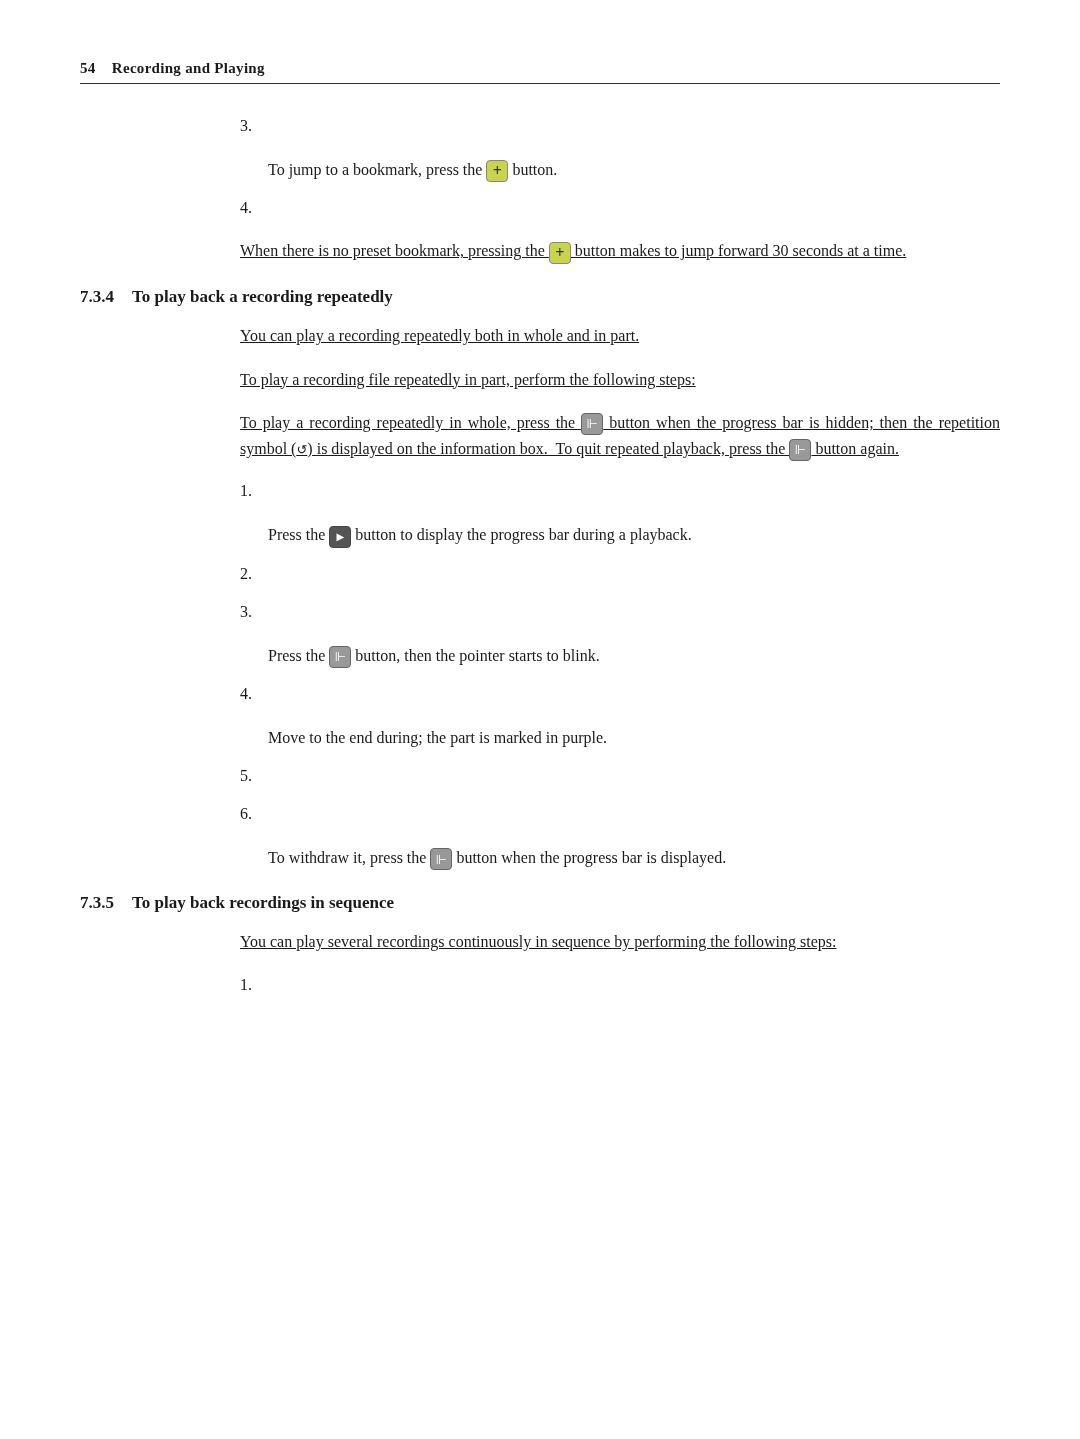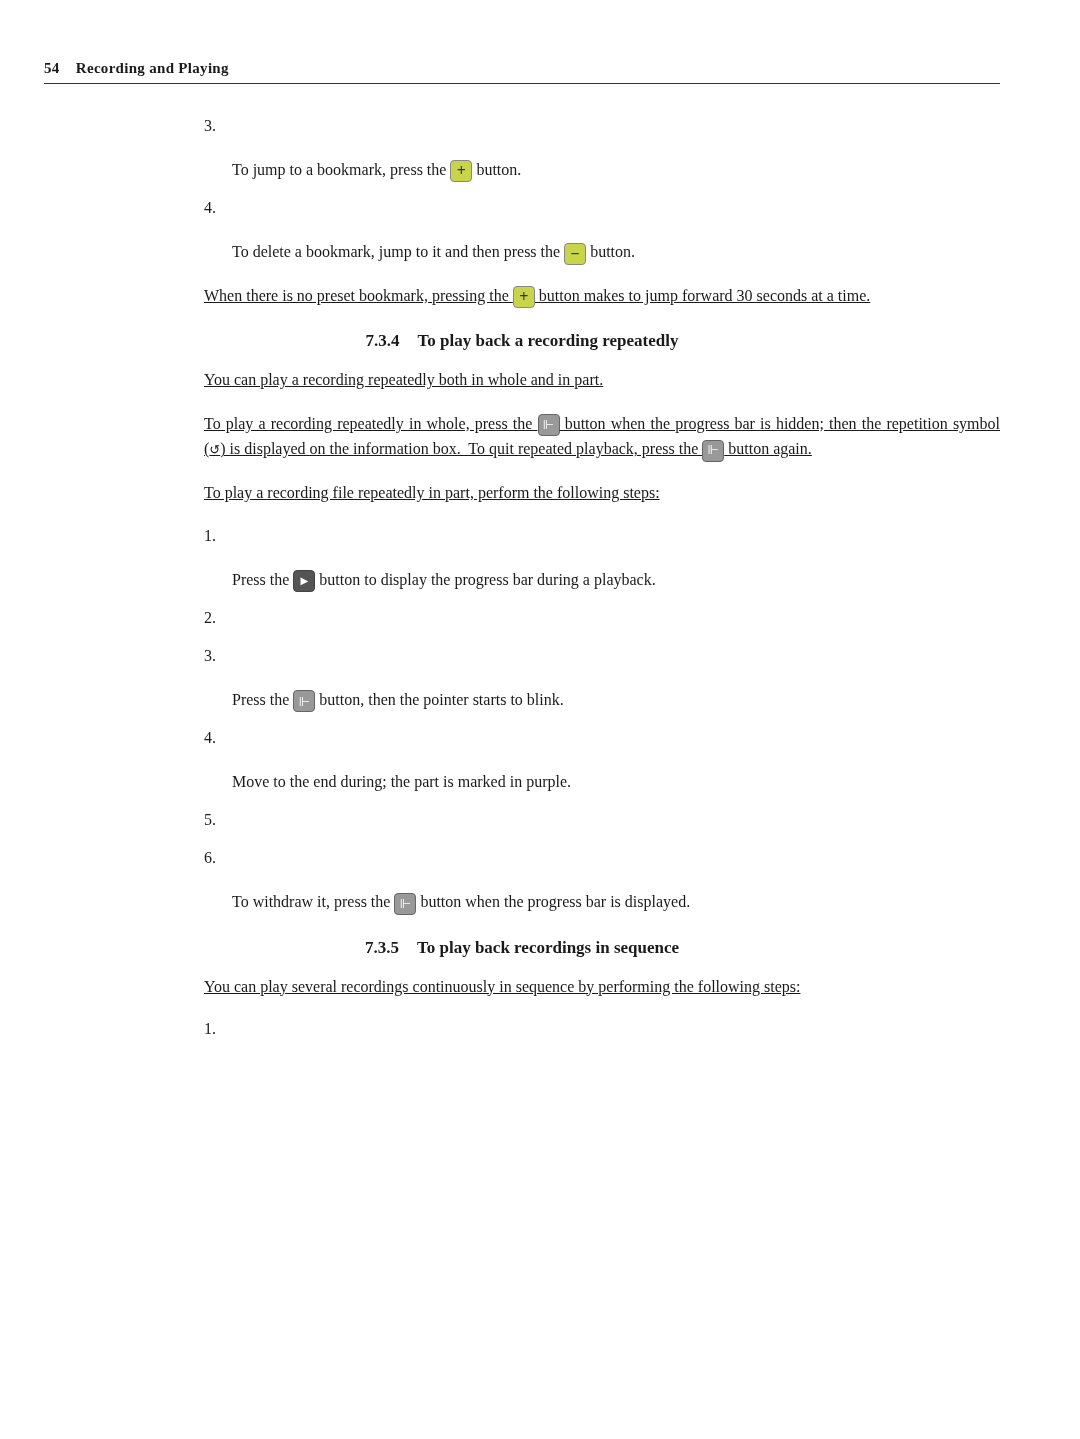--- a/index.html
+++ b/index.html
@@ -15,21 +15,21 @@
       color: #1a1a1a;
       width: 1080px;
       min-height: 1439px;
       padding: 0;
     }
 
     .page {
       width: 1080px;
       min-height: 1439px;
       background: #ffffff;
-      padding: 60px 80px 60px 44px;
+      padding: 60px 80px 60px 80px;
       position: relative;
     }
 
     .page-header {
       display: flex;
       justify-content: flex-start;
       align-items: center;
       border-bottom: 1px solid #333;
       padding-bottom: 6px;
       margin-bottom: 30px;
@@ -79,21 +79,20 @@
       margin-bottom: 18px;
       text-decoration: underline;
     }
 
     .section-heading {
       font-size: 17px;
       font-weight: bold;
       margin-bottom: 16px;
       margin-top: 23px;
       font-family: "Times New Roman", Times, serif;
-      text-align: center;
     }
 
     .section-heading .section-num {
       font-weight: bold;
       margin-right: 18px;
     }
 
     
     .icon-bookmark-add {
       background: #c8d44a;
@@ -268,55 +267,50 @@
       <li>
         <span class="num">3.</span>
         <span class="text">
           To jump to a bookmark, press the
           <span class="icon-bookmark-add"></span>
           button.
         </span>
       </li>
       <li>
         <span class="num">4.</span>
-        <span class="text">
-          To delete a bookmark, jump to it and then press the
-          <span class="icon-bookmark-del"></span>
-          button.
-        </span>
       </li>
     </ul>
 
     <p class="paragraph">
       When  there  is  no  preset  bookmark,  pressing  the
       <span class="icon-bookmark-add"></span>
       button makes to jump forward 30 seconds at a time.
     </p>
 
     <div class="section-heading">
       <span class="section-num">7.3.4</span><span>To play back a recording repeatedly</span>
     </div>
 
     <p class="paragraph">You can play a recording repeatedly both in whole and in part.</p>
+
+    <p class="paragraph">
+      To play a recording file repeatedly in part, perform the following steps:
+    </p>
 
     <p class="paragraph">
       To play a recording repeatedly in whole, press the
       <span class="icon-repeat"></span>
       button when the progress bar is hidden; then the repetition symbol
       (<span class="repeat-sym">↺</span>)
       is displayed on the information box.&nbsp; To quit repeated
       playback, press the
       <span class="icon-repeat"></span>
       button again.
     </p>
 
-    <p class="paragraph">
-      To play a recording file repeatedly in part, perform the following steps:
-    </p>
-
     <ul class="numbered-list">
       <li>
         <span class="num">1.</span>
         <span class="text">
           Press the
           <span class="icon-play"></span>
           button to display the progress bar during a playback.
         </span>
       </li>
       <li>

